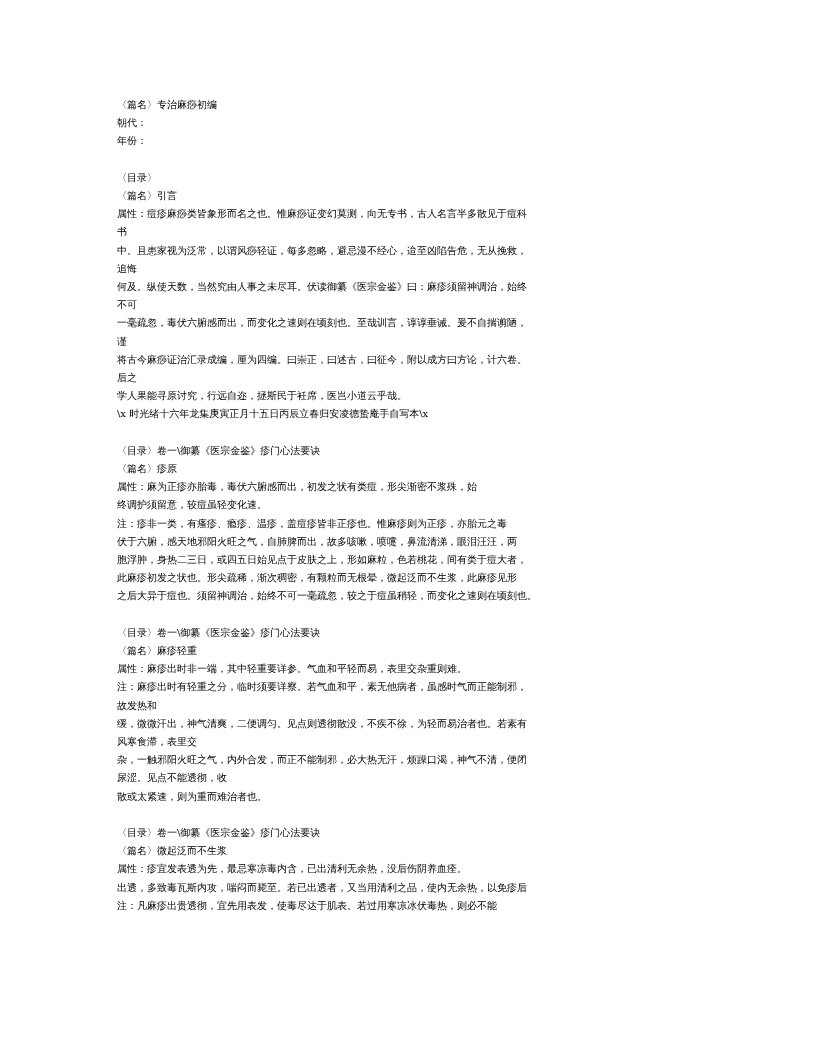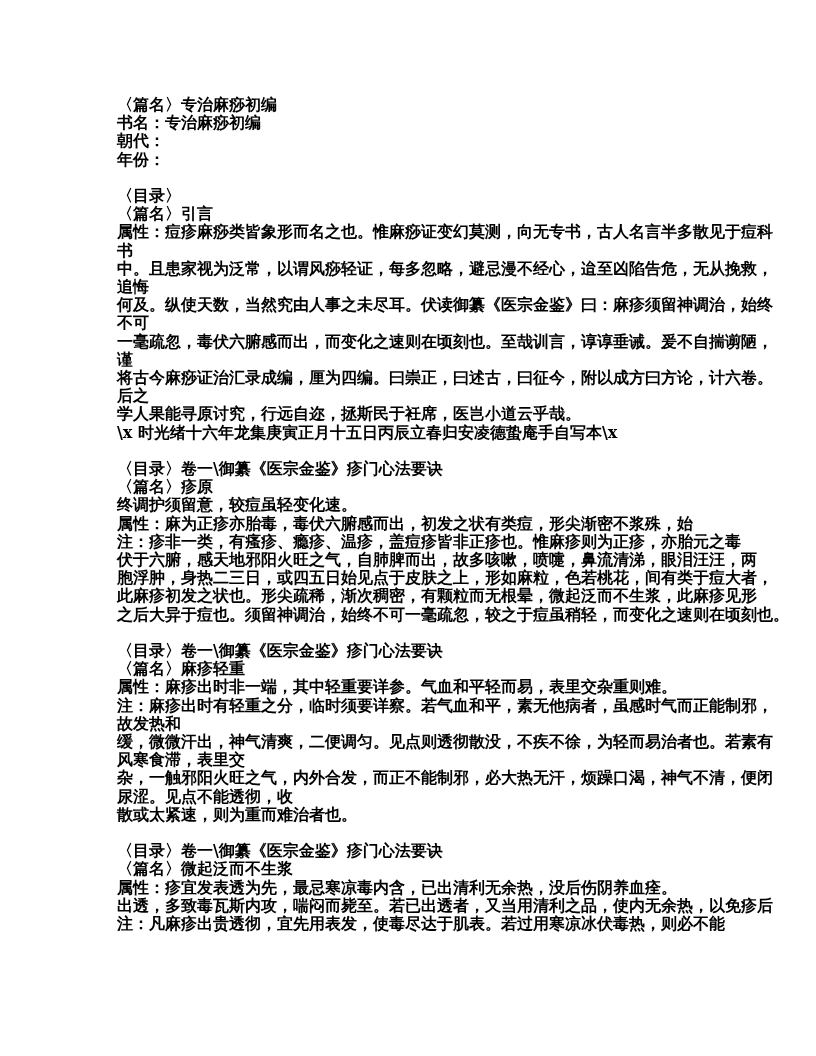--- a/index.html
+++ b/index.html
@@ -13,23 +13,22 @@
       position: relative;
       overflow: hidden;
       font-family: "DejaVu Serif", "Liberation Serif", serif;
       color: #000000;
     }
     .page {
       position: absolute;
       left: 117px;
       top: 96px;
       width: 600px;
-      font-size: 16px;
+      font-size: 10px;
       line-height: 18.2px;
-      font-weight: bold;
     }
     .line {
       display: block;
       white-space: pre;
       min-height: 18.2px;
     }
     .blank {
       display: block;
       height: 18.2px;
     }
@@ -37,21 +36,20 @@
       display: block;
     }
   </style>
 </head>
 <body>
 
 <div class="page">
 
   <div class="section">
     <span class="line">〈篇名〉专治麻痧初编</span>
-    <span class="line">书名：专治麻痧初编</span>
     <span class="line">朝代：</span>
     <span class="line">年份：</span>
   </div>
 
   <span class="blank"></span>
 
   <div class="section">
     <span class="line">〈目录〉</span>
     <span class="line">〈篇名〉引言</span>
     <span class="line">属性：痘疹麻痧类皆象形而名之也。惟麻痧证变幻莫测，向无专书，古人名言半多散见于痘科</span>
@@ -66,22 +64,22 @@
     <span class="line">后之</span>
     <span class="line">学人果能寻原讨究，行远自迩，拯斯民于衽席，医岂小道云乎哉。</span>
     <span class="line">\x 时光绪十六年龙集庚寅正月十五日丙辰立春归安凌德蛰庵手自写本\x</span>
   </div>
 
   <span class="blank"></span>
 
   <div class="section">
     <span class="line">〈目录〉卷一\御纂《医宗金鉴》疹门心法要诀</span>
     <span class="line">〈篇名〉疹原</span>
+    <span class="line">属性：麻为正疹亦胎毒，毒伏六腑感而出，初发之状有类痘，形尖渐密不浆殊，始</span>
     <span class="line">终调护须留意，较痘虽轻变化速。</span>
-    <span class="line">属性：麻为正疹亦胎毒，毒伏六腑感而出，初发之状有类痘，形尖渐密不浆殊，始</span>
     <span class="line">注：疹非一类，有瘙疹、瘾疹、温疹，盖痘疹皆非正疹也。惟麻疹则为正疹，亦胎元之毒</span>
     <span class="line">伏于六腑，感天地邪阳火旺之气，自肺脾而出，故多咳嗽，喷嚏，鼻流清涕，眼泪汪汪，两</span>
     <span class="line">胞浮肿，身热二三日，或四五日始见点于皮肤之上，形如麻粒，色若桃花，间有类于痘大者，</span>
     <span class="line">此麻疹初发之状也。形尖疏稀，渐次稠密，有颗粒而无根晕，微起泛而不生浆，此麻疹见形</span>
     <span class="line">之后大异于痘也。须留神调治，始终不可一毫疏忽，较之于痘虽稍轻，而变化之速则在顷刻也。</span>
   </div>
 
   <span class="blank"></span>
 
   <div class="section">

